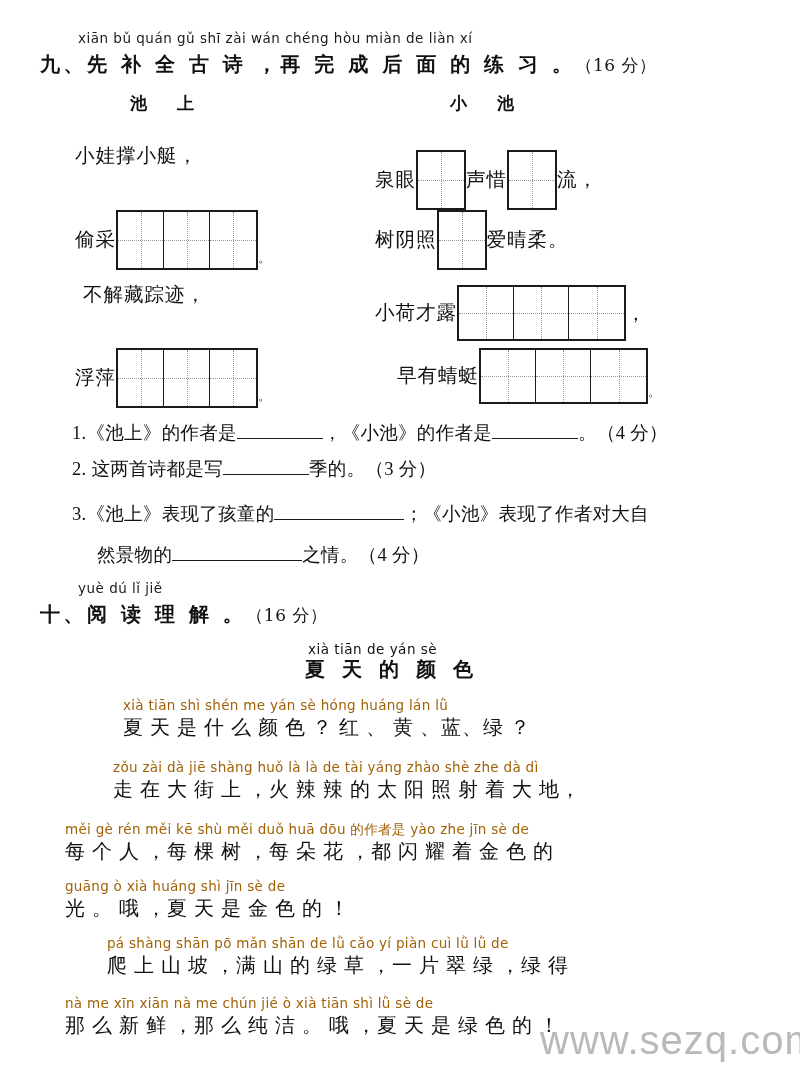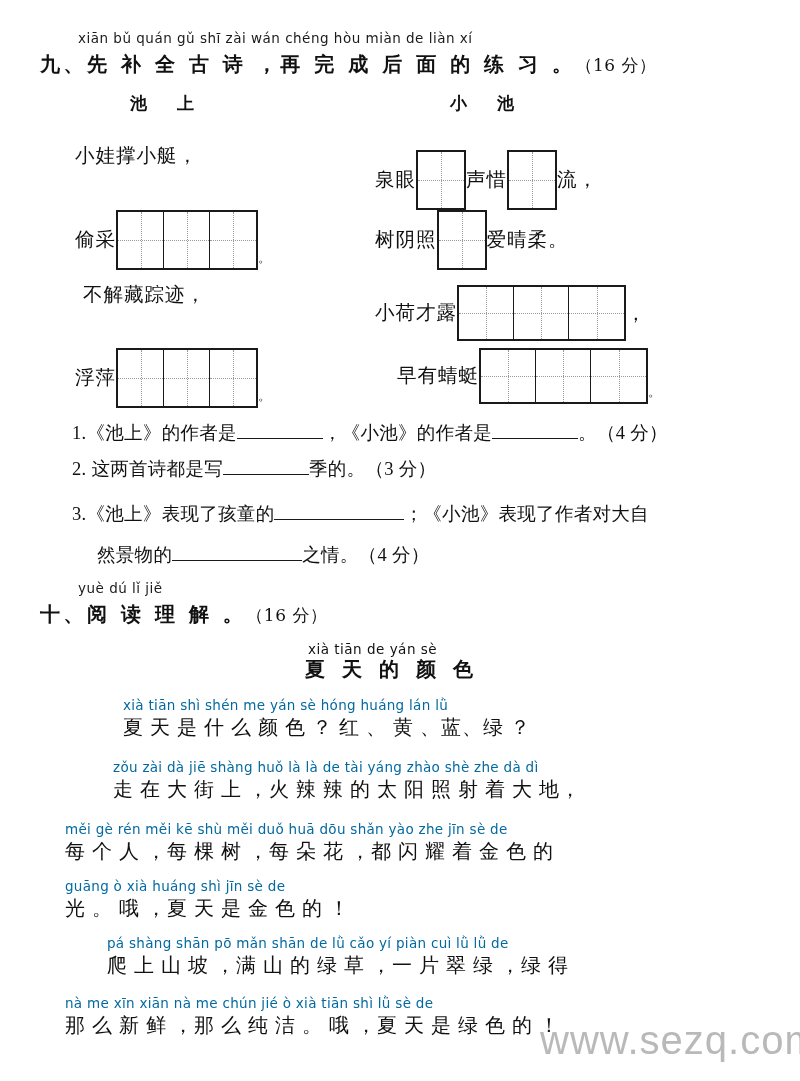--- a/index.html
+++ b/index.html
@@ -152,21 +152,21 @@
 
   .ptext-line {
     position: absolute;
     white-space: nowrap;
   }
   .ptext-line .py {
     display: block;
     font-family: "DejaVu Sans", "Liberation Sans", sans-serif;
     font-size: 13.5px;
     letter-spacing: 0.3px;
-    color: #0369a1;
+    color: #a16207;
     height: 18px;
     line-height: 18px;
   }
   .ptext-line .cn {
     display: block;
     font-family: "Liberation Serif", "DejaVu Serif", serif;
     font-size: 20px;
     line-height: 26px;
     letter-spacing: 1px;
   }
@@ -284,21 +284,21 @@
     <span class="py">xià tiān shì shén me yán sè      hóng    huáng    lán     lǜ</span>
     <span class="cn">夏 天 是 什 么 颜 色 ？ 红 、 黄 、蓝、绿 ？</span>
   </div>
 
   <div class="ptext-line" style="left:113px; top:758px;">
     <span class="py">zǒu zài dà jiē shàng   huǒ là  là  de tài yáng zhào shè zhe dà dì</span>
     <span class="cn">走 在 大 街 上 ，火 辣 辣 的 太 阳  照  射 着 大 地，</span>
   </div>
 
   <div class="ptext-line" style="left:65px; top:820px;">
-    <span class="py">měi gè rén   měi kē shù   měi duǒ huā    dōu shǎn yào zhe jīn sè de</span>
+    <span class="py">měi gè rén   měi kē shù   měi duǒ huā    dōu 的作者是 yào zhe jīn sè de</span>
     <span class="cn">每 个 人 ，每 棵 树 ，每 朵 花 ，都  闪  耀 着 金 色 的</span>
   </div>
 
   <div class="ptext-line" style="left:65px; top:877px;">
     <span class="py">guāng        ò    xià huáng shì jīn sè de</span>
     <span class="cn">光  。 哦 ，夏 天 是 金 色 的 ！</span>
   </div>
 
   <div class="ptext-line" style="left:107px; top:934px;">
     <span class="py">pá shàng shān pō   mǎn shān de lǜ cǎo   yí piàn cuì lǜ    lǜ de</span>

